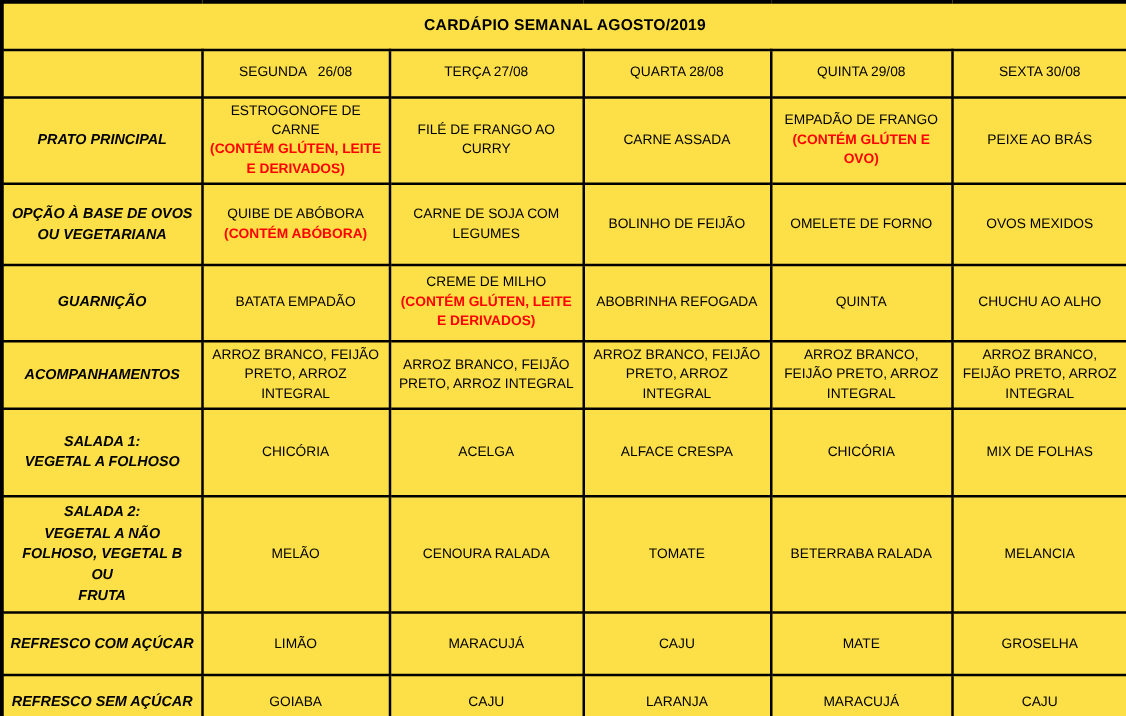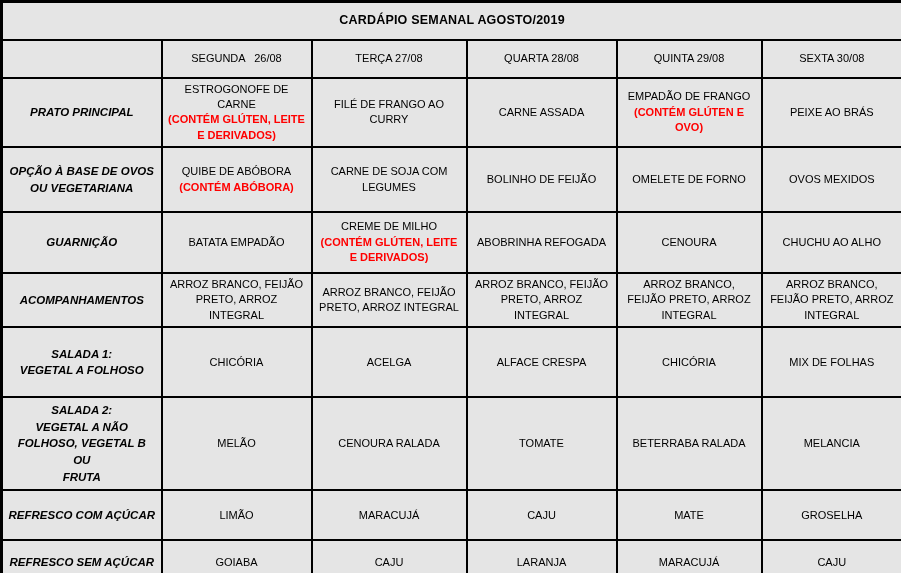--- a/index.html
+++ b/index.html
@@ -4,21 +4,21 @@
 <style>
   * { margin: 0; padding: 0; box-sizing: border-box; }
   html, body {
     font-family: "Liberation Sans", sans-serif;
     background: #ffffff;
     color: #000000;
   }
   .page {
     width: 901px;
     height: 573px;
-    background: #e5e5e5;
+    background: #fde047;
   }
   table.menu {
     width: 901px;
     height: 573px;
     border-collapse: collapse;
     table-layout: fixed;
     border: 3px solid #000000;
   }
   td {
     border: 2px solid #000000;
@@ -132,21 +132,21 @@
         <span class="dish">BATATA EMPADÃO</span>
       </td>
       <td>
         <span class="dish">CREME DE MILHO</span>
         <span class="allergen">(CONTÉM GLÚTEN, LEITE E DERIVADOS)</span>
       </td>
       <td>
         <span class="dish">ABOBRINHA REFOGADA</span>
       </td>
       <td>
-        <span class="dish">CENOURA</span>
+        <span class="dish">QUINTA</span>
       </td>
       <td>
         <span class="dish">CHUCHU AO ALHO</span>
       </td>
     </tr>
 
     <tr style="height:49px">
       <td class="label-cell">ACOMPANHAMENTOS</td>
       <td>
         <span class="dish">ARROZ BRANCO, FEIJÃO PRETO, ARROZ INTEGRAL</span>

